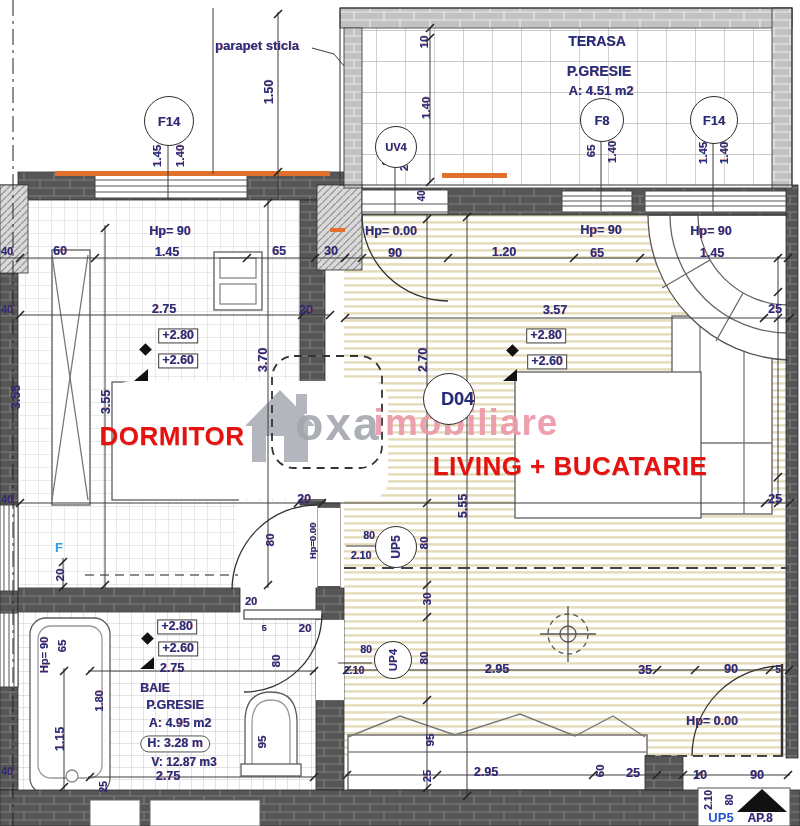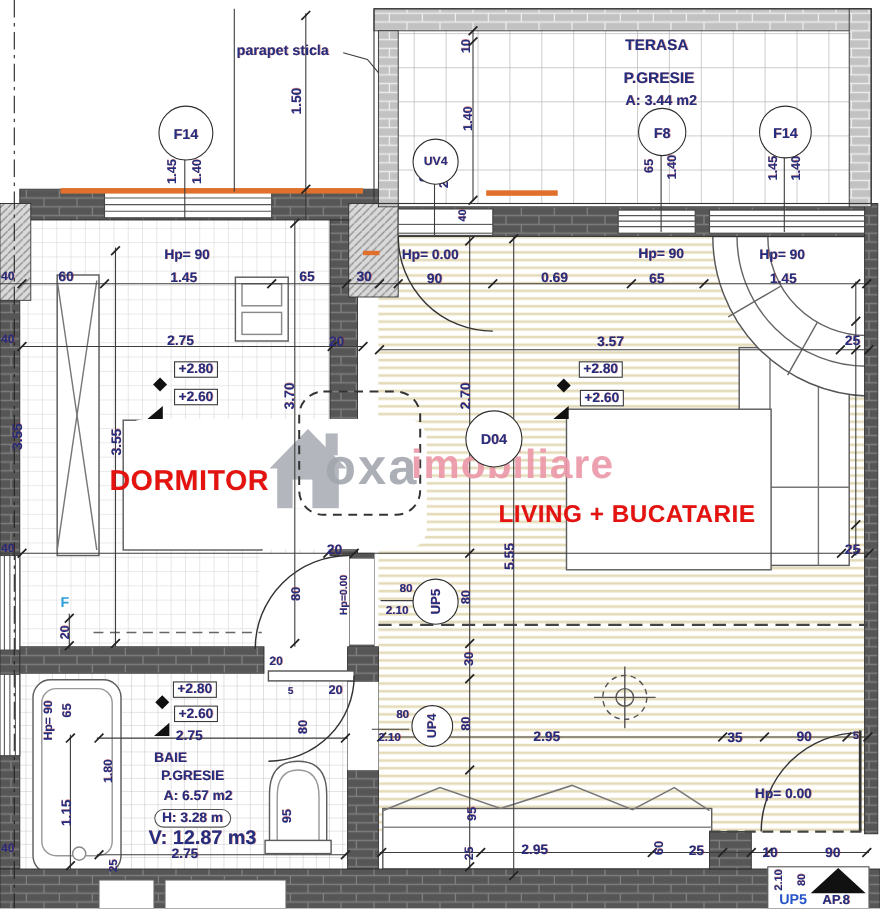--- a/index.html
+++ b/index.html
@@ -309,60 +309,60 @@
     <rect x="698" y="788" width="92" height="38" fill="#fff" stroke="#555" stroke-width="1"></rect>
     <polygon points="737,812 762,789 787,812"></polygon>
     <rect x="90" y="800" width="50" height="26" fill="#fff" stroke="#666" stroke-width="1"></rect>
     <rect x="150" y="800" width="110" height="26" fill="#fff" stroke="#666" stroke-width="1"></rect>
   </g>
 </svg>
 <div id="labels">
       <div class="lbl" style="left: 257px; top: 46px; font-size: 13px; transform: translate(-50%, -50%);">parapet sticla</div>
       <div class="lbl" style="left: 597px; top: 41px; font-size: 14px; transform: translate(-50%, -50%);">TERASA</div>
       <div class="lbl" style="left: 599px; top: 71px; font-size: 14px; transform: translate(-50%, -50%);">P.GRESIE</div>
-      <div class="lbl" style="left: 601px; top: 91px; font-size: 13px; transform: translate(-50%, -50%);">A: 3.44 m2</div>
+      <div class="lbl" style="left: 601px; top: 91px; font-size: 13px; transform: translate(-50%, -50%);">A: 4.51 m2</div>
       <div class="lbl" style="left: 270px; top: 92px; font-size: 12.5px; transform: translate(-50%, -50%) rotate(-90deg);">1.50</div>
       <div class="lbl" style="left: 157px; top: 156px; font-size: 11.5px; transform: translate(-50%, -50%) rotate(-90deg);">1.45</div>
       <div class="lbl" style="left: 180px; top: 156px; font-size: 11.5px; transform: translate(-50%, -50%) rotate(-90deg);">1.40</div>
       <div class="lbl" style="left: 424px; top: 42px; font-size: 11.5px; transform: translate(-50%, -50%) rotate(-90deg);">10</div>
       <div class="lbl" style="left: 426px; top: 108px; font-size: 11.5px; transform: translate(-50%, -50%) rotate(-90deg);">1.40</div>
       <div class="lbl" style="left: 386px; top: 159px; font-size: 11.5px; transform: translate(-50%, -50%) rotate(-90deg);">90</div>
       <div class="lbl" style="left: 404px; top: 160px; font-size: 11.5px; transform: translate(-50%, -50%) rotate(-90deg);">2.10</div>
       <div class="lbl" style="left: 591px; top: 151px; font-size: 11.5px; transform: translate(-50%, -50%) rotate(-90deg);">65</div>
       <div class="lbl" style="left: 612px; top: 152px; font-size: 11.5px; transform: translate(-50%, -50%) rotate(-90deg);">1.40</div>
       <div class="lbl" style="left: 703px; top: 153px; font-size: 11.5px; transform: translate(-50%, -50%) rotate(-90deg);">1.45</div>
       <div class="lbl" style="left: 724px; top: 153px; font-size: 11.5px; transform: translate(-50%, -50%) rotate(-90deg);">1.40</div>
       <div class="lbl" style="left: 422px; top: 196px; font-size: 10px; transform: translate(-50%, -50%) rotate(-90deg);">40</div>
       <div class="lbl" style="left: 170px; top: 232px; font-size: 12.5px; transform: translate(-50%, -50%);">Hp= 90</div>
       <div class="lbl" style="left: 167px; top: 253px; font-size: 12.5px; transform: translate(-50%, -50%);">1.45</div>
       <div class="lbl" style="left: 7px; top: 252px; font-size: 11px; transform: translate(-50%, -50%);">40</div>
       <div class="lbl" style="left: 60px; top: 252px; font-size: 12.5px; transform: translate(-50%, -50%);">60</div>
       <div class="lbl" style="left: 279px; top: 252px; font-size: 12.5px; transform: translate(-50%, -50%);">65</div>
       <div class="lbl" style="left: 331px; top: 252px; font-size: 12.5px; transform: translate(-50%, -50%);">30</div>
       <div class="lbl" style="left: 391px; top: 232px; font-size: 12.5px; transform: translate(-50%, -50%);">Hp= 0.00</div>
       <div class="lbl" style="left: 395px; top: 254px; font-size: 12.5px; transform: translate(-50%, -50%);">90</div>
-      <div class="lbl" style="left: 504px; top: 253px; font-size: 12.5px; transform: translate(-50%, -50%);">0.69</div>
+      <div class="lbl" style="left: 504px; top: 253px; font-size: 12.5px; transform: translate(-50%, -50%);">1.20</div>
       <div class="lbl" style="left: 601px; top: 231px; font-size: 12.5px; transform: translate(-50%, -50%);">Hp= 90</div>
       <div class="lbl" style="left: 597px; top: 254px; font-size: 12.5px; transform: translate(-50%, -50%);">65</div>
       <div class="lbl" style="left: 711px; top: 232px; font-size: 12.5px; transform: translate(-50%, -50%);">Hp= 90</div>
       <div class="lbl" style="left: 712px; top: 254px; font-size: 12.5px; transform: translate(-50%, -50%);">1.45</div>
       <div class="lbl" style="left: 164px; top: 310px; font-size: 12.5px; transform: translate(-50%, -50%);">2.75</div>
       <div class="lbl" style="left: 306px; top: 311px; font-size: 12.5px; transform: translate(-50%, -50%);">20</div>
       <div class="lbl" style="left: 555px; top: 311px; font-size: 12.5px; transform: translate(-50%, -50%);">3.57</div>
       <div class="lbl" style="left: 775px; top: 310px; font-size: 12.5px; transform: translate(-50%, -50%);">25</div>
       <div class="lbl box" style="left: 178px; top: 336px; font-size: 12.5px; transform: translate(-50%, -50%);">+2.80</div>
       <div class="lbl box" style="left: 178px; top: 361px; font-size: 12.5px; transform: translate(-50%, -50%);">+2.60</div>
       <div class="lbl box" style="left: 546px; top: 336px; font-size: 12.5px; transform: translate(-50%, -50%);">+2.80</div>
       <div class="lbl box" style="left: 547px; top: 362px; font-size: 12.5px; transform: translate(-50%, -50%);">+2.60</div>
       <div class="lbl" style="left: 17px; top: 397px; font-size: 12.5px; transform: translate(-50%, -50%) rotate(-90deg);">3.55</div>
       <div class="lbl" style="left: 107px; top: 402px; font-size: 12.5px; transform: translate(-50%, -50%) rotate(-90deg);">3.55</div>
       <div class="lbl" style="left: 264px; top: 360px; font-size: 12.5px; transform: translate(-50%, -50%) rotate(-90deg);">3.70</div>
       <div class="lbl" style="left: 424px; top: 360px; font-size: 12.5px; transform: translate(-50%, -50%) rotate(-90deg);">2.70</div>
       <div class="lbl red" style="left: 172px; top: 437px; font-size: 26px; transform: translate(-50%, -50%);">DORMITOR</div>
-      <div class="lbl red" style="left: 570px; top: 467px; font-size: 22px; transform: translate(-50%, -50%); text-align: right;">LIVING + BUCATARIE</div>
+      <div class="lbl red" style="left: 570px; top: 467px; font-size: 26px; transform: translate(-50%, -50%); text-align: right;">LIVING + BUCATARIE</div>
       <div class="lbl blue" style="left: 59px; top: 548px; font-size: 13px; transform: translate(-50%, -50%);">F</div>
       <div class="lbl" style="left: 60px; top: 575px; font-size: 11.5px; transform: translate(-50%, -50%) rotate(-90deg);">20</div>
       <div class="lbl" style="left: 270px; top: 540px; font-size: 11.5px; transform: translate(-50%, -50%) rotate(-90deg);">80</div>
       <div class="lbl" style="left: 313px; top: 541px; font-size: 9.5px; transform: translate(-50%, -50%) rotate(-90deg);">Hp=0.00</div>
       <div class="lbl" style="left: 304px; top: 500px; font-size: 12.5px; transform: translate(-50%, -50%);">20</div>
       <div class="lbl" style="left: 775px; top: 500px; font-size: 12.5px; transform: translate(-50%, -50%);">25</div>
       <div class="lbl" style="left: 464px; top: 506px; font-size: 12.5px; transform: translate(-50%, -50%) rotate(-90deg);">5.55</div>
       <div class="lbl" style="left: 424px; top: 543px; font-size: 11.5px; transform: translate(-50%, -50%) rotate(-90deg);">80</div>
       <div class="lbl" style="left: 369px; top: 536px; font-size: 10.5px; transform: translate(-50%, -50%);">80</div>
       <div class="lbl" style="left: 361px; top: 556px; font-size: 10.5px; transform: translate(-50%, -50%);">2.10</div>
@@ -371,35 +371,35 @@
       <div class="lbl" style="left: 354px; top: 671px; font-size: 10.5px; transform: translate(-50%, -50%);">2.10</div>
       <div class="lbl" style="left: 424px; top: 658px; font-size: 11.5px; transform: translate(-50%, -50%) rotate(-90deg);">80</div>
       <div class="lbl" style="left: 251px; top: 602px; font-size: 11px; transform: translate(-50%, -50%);">20</div>
       <div class="lbl" style="left: 305px; top: 628px; font-size: 11.5px; transform: translate(-50%, -50%);">20</div>
       <div class="lbl" style="left: 264px; top: 629px; font-size: 9px; transform: translate(-50%, -50%);">5</div>
       <div class="lbl box" style="left: 177px; top: 627px; font-size: 12.5px; transform: translate(-50%, -50%);">+2.80</div>
       <div class="lbl box" style="left: 178px; top: 649px; font-size: 12.5px; transform: translate(-50%, -50%);">+2.60</div>
       <div class="lbl" style="left: 172px; top: 669px; font-size: 12.5px; transform: translate(-50%, -50%);">2.75</div>
       <div class="lbl" style="left: 155px; top: 689px; font-size: 12.5px; transform: translate(-50%, -50%);">BAIE</div>
       <div class="lbl" style="left: 175px; top: 706px; font-size: 12.5px; transform: translate(-50%, -50%);">P.GRESIE</div>
-      <div class="lbl" style="left: 180px; top: 724px; font-size: 12.5px; transform: translate(-50%, -50%);">A: 6.57 m2</div>
+      <div class="lbl" style="left: 180px; top: 724px; font-size: 12.5px; transform: translate(-50%, -50%);">A: 4.95 m2</div>
       <div class="lbl rbox" style="left: 175px; top: 744px; font-size: 12.5px; transform: translate(-50%, -50%);">H: 3.28 m</div>
-      <div class="lbl" style="left: 184px; top: 762px; font-size: 18px; transform: translate(-50%, -50%);">V: 12.87 m3</div>
+      <div class="lbl" style="left: 184px; top: 762px; font-size: 12px; transform: translate(-50%, -50%);">V: 12.87 m3</div>
       <div class="lbl" style="left: 168px; top: 777px; font-size: 12.5px; transform: translate(-50%, -50%);">2.75</div>
       <div class="lbl" style="left: 45px; top: 655px; font-size: 11px; transform: translate(-50%, -50%) rotate(-90deg);">Hp= 90</div>
       <div class="lbl" style="left: 62px; top: 646px; font-size: 11.5px; transform: translate(-50%, -50%) rotate(-90deg);">65</div>
       <div class="lbl" style="left: 61px; top: 739px; font-size: 12.5px; transform: translate(-50%, -50%) rotate(-90deg);">1.15</div>
       <div class="lbl" style="left: 100px; top: 701px; font-size: 11px; transform: translate(-50%, -50%) rotate(-90deg);">1.80</div>
       <div class="lbl" style="left: 276px; top: 661px; font-size: 11.5px; transform: translate(-50%, -50%) rotate(-90deg);">80</div>
       <div class="lbl" style="left: 262px; top: 742px; font-size: 11.5px; transform: translate(-50%, -50%) rotate(-90deg);">95</div>
       <div class="lbl" style="left: 430px; top: 740px; font-size: 11.5px; transform: translate(-50%, -50%) rotate(-90deg);">95</div>
       <div class="lbl" style="left: 428px; top: 776px; font-size: 11px; transform: translate(-50%, -50%) rotate(-90deg);">25</div>
       <div class="lbl" style="left: 104px; top: 787px; font-size: 10.5px; transform: translate(-50%, -50%) rotate(-90deg);">25</div>
       <div class="lbl" style="left: 497px; top: 670px; font-size: 12.5px; transform: translate(-50%, -50%);">2.95</div>
-      <div class="lbl" style="left: 668px; top: 671px; font-size: 12.5px; transform: translate(-50%, -50%);">35</div>
+      <div class="lbl" style="left: 645px; top: 671px; font-size: 12.5px; transform: translate(-50%, -50%);">35</div>
       <div class="lbl" style="left: 731px; top: 670px; font-size: 12.5px; transform: translate(-50%, -50%);">90</div>
       <div class="lbl" style="left: 778px; top: 670px; font-size: 10px; transform: translate(-50%, -50%);">5</div>
       <div class="lbl" style="left: 712px; top: 722px; font-size: 12.5px; transform: translate(-50%, -50%);">Hp= 0.00</div>
       <div class="lbl" style="left: 486px; top: 773px; font-size: 12.5px; transform: translate(-50%, -50%);">2.95</div>
       <div class="lbl" style="left: 600px; top: 771px; font-size: 11.5px; transform: translate(-50%, -50%) rotate(-90deg);">60</div>
       <div class="lbl" style="left: 633px; top: 774px; font-size: 12.5px; transform: translate(-50%, -50%);">25</div>
       <div class="lbl" style="left: 700px; top: 776px; font-size: 12.5px; transform: translate(-50%, -50%);">10</div>
       <div class="lbl" style="left: 757px; top: 776px; font-size: 12.5px; transform: translate(-50%, -50%);">90</div>
       <div class="lbl" style="left: 709px; top: 800px; font-size: 10px; transform: translate(-50%, -50%) rotate(-90deg);">2.10</div>
       <div class="lbl" style="left: 730px; top: 800px; font-size: 10px; transform: translate(-50%, -50%) rotate(-90deg);">80</div>
@@ -415,21 +415,21 @@
       </div>
       <div class="circ" style="left: 375px; top: 126px; height: 40px; width: 40px; font-size: 11px;">
         <span>UV4</span>
       </div>
       <div class="circ" style="left: 580px; top: 98px; height: 42px; width: 42px; font-size: 13px;">
         <span>F8</span>
       </div>
       <div class="circ" style="left: 690px; top: 96px; height: 46px; width: 46px; font-size: 13px;">
         <span>F14</span>
       </div>
-      <div class="circ" style="left: 423px; top: 373px; height: 50px; width: 50px; font-size: 13px;">
+      <div class="circ" style="left: 423px; top: 373px; height: 50px; width: 50px; font-size: 18px; justify-content: flex-end;">
         <span>D04</span>
       </div>
       <div class="circ" style="left: 375px; top: 526px; height: 40px; width: 40px; font-size: 12px;">
         <span style="transform: rotate(-90deg);">UP5</span>
       </div>
       <div class="circ" style="left: 374px; top: 641px; height: 36px; width: 36px; font-size: 11.5px;">
         <span style="transform: rotate(-90deg);">UP4</span>
       </div>
     </div>
 </div>

